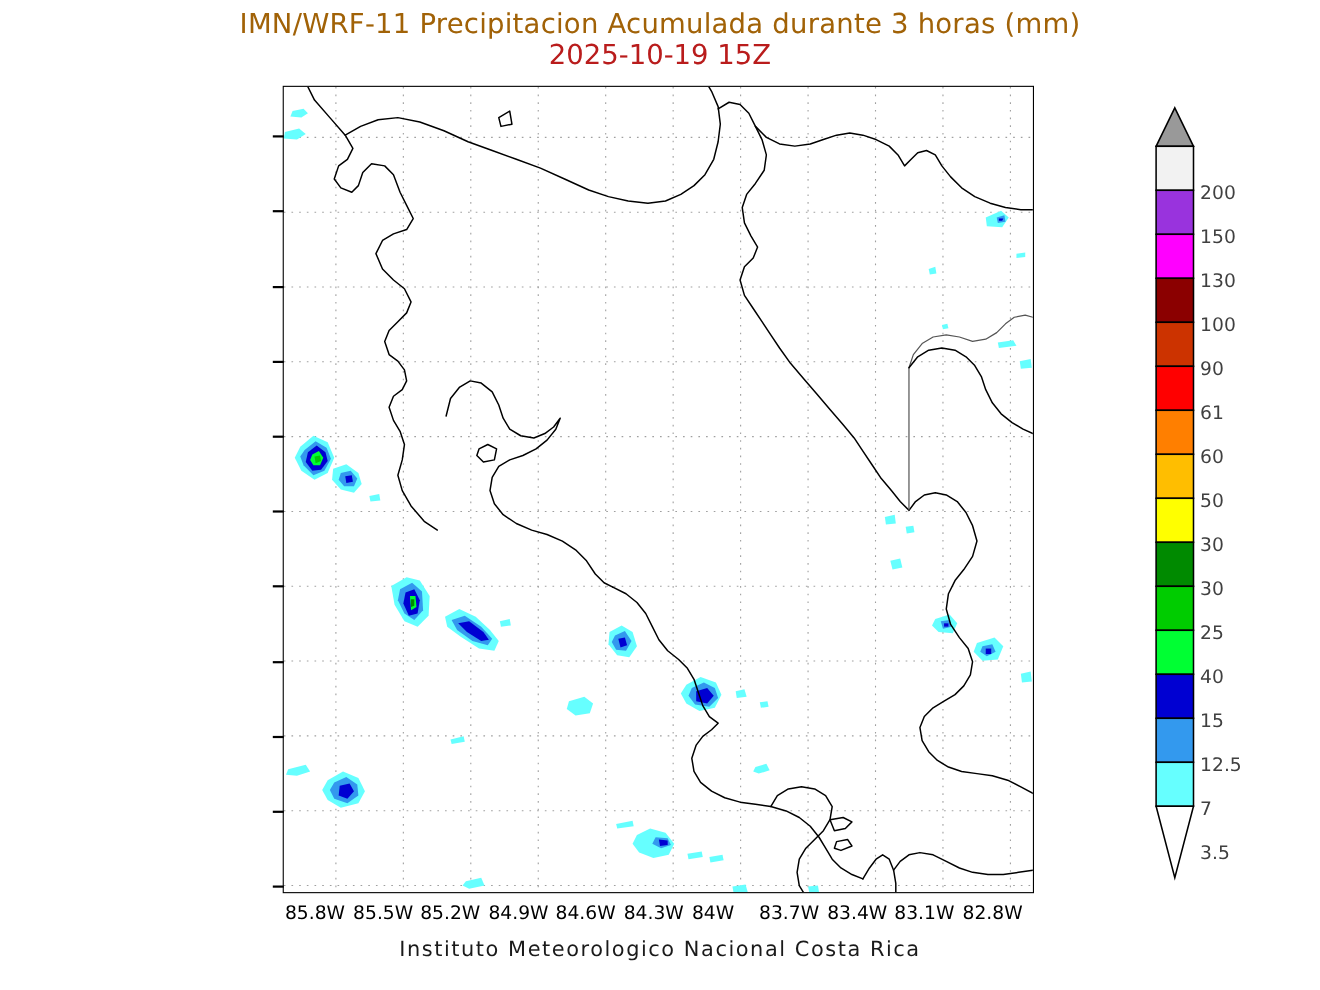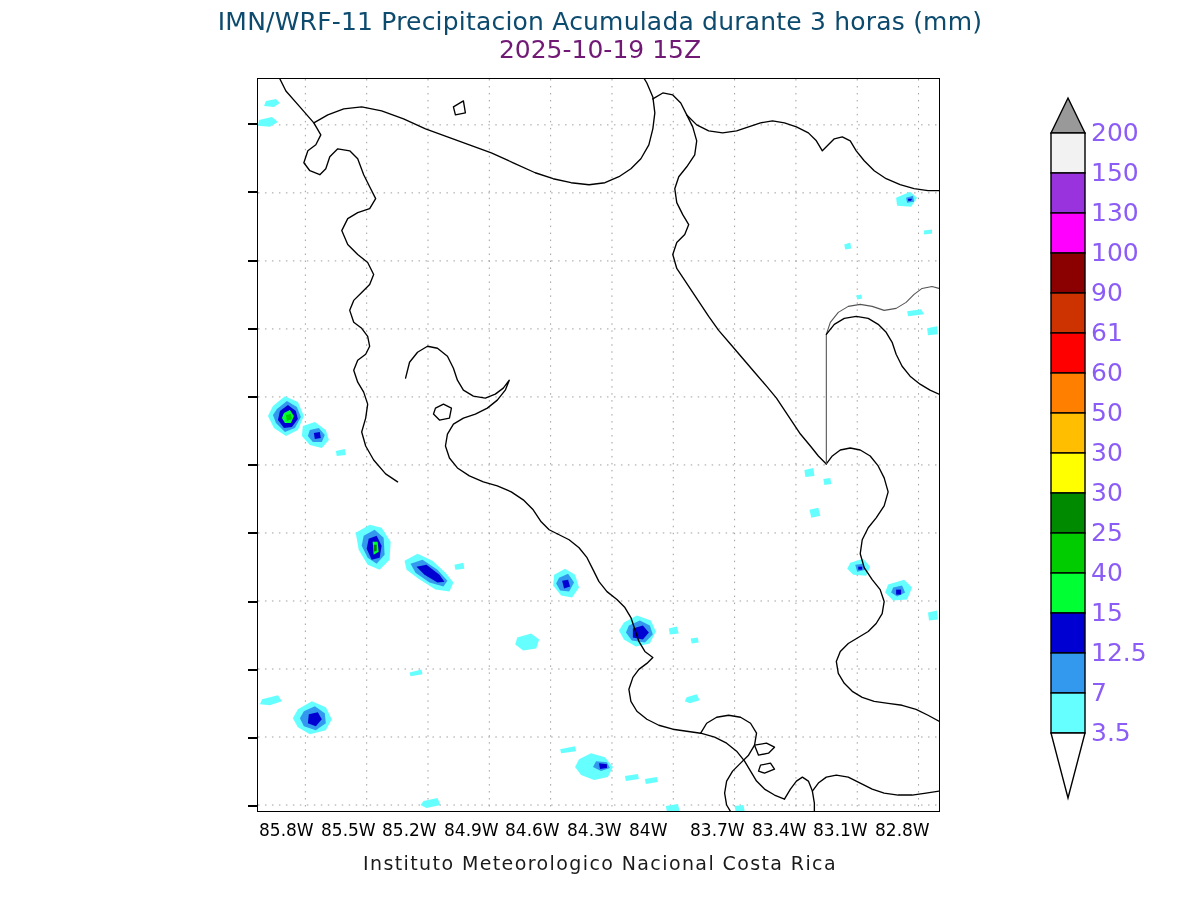--- a/index.html
+++ b/index.html
@@ -25,29 +25,29 @@
   .title-block {
     position: absolute;
     left: 0;
     top: 8px;
     width: 1200px;
     text-align: center;
   }
   .title-main {
     font-family: "DejaVu Sans", sans-serif;
     font-size: 25px;
-    color: #0c4a6e;
+    color: #a16207;
     letter-spacing: 0.2px;
     line-height: 28px;
     white-space: nowrap;
   }
   .title-sub {
     font-family: "DejaVu Sans", sans-serif;
     font-size: 25px;
-    color: #701a75;
+    color: #b91c1c;
     line-height: 28px;
     white-space: nowrap;
   }
 
   
   .footer {
     position: absolute;
     left: 0;
     top: 852px;
     width: 1200px;
@@ -105,24 +105,25 @@
   #colorbar-svg {
     display: block;
     width: 34px;
     height: 700px;
     overflow: visible;
   }
   .cb-label {
     position: absolute;
     left: 1091px;
     font-family: "DejaVu Sans", sans-serif;
-    font-size: 25px;
-    color: #8b5cf6;
+    font-size: 17px;
+    color: #404040;
     white-space: nowrap;
     line-height: 19px;
+    margin-top: 44px;
   }
 </style>
 </head>
 <body>
 
 <div id="root">
 
   <div class="title-block">
     <div class="title-main">IMN/WRF-11 Precipitacion Acumulada durante 3 horas (mm)</div>
     <div class="title-sub">2025-10-19 15Z</div>

